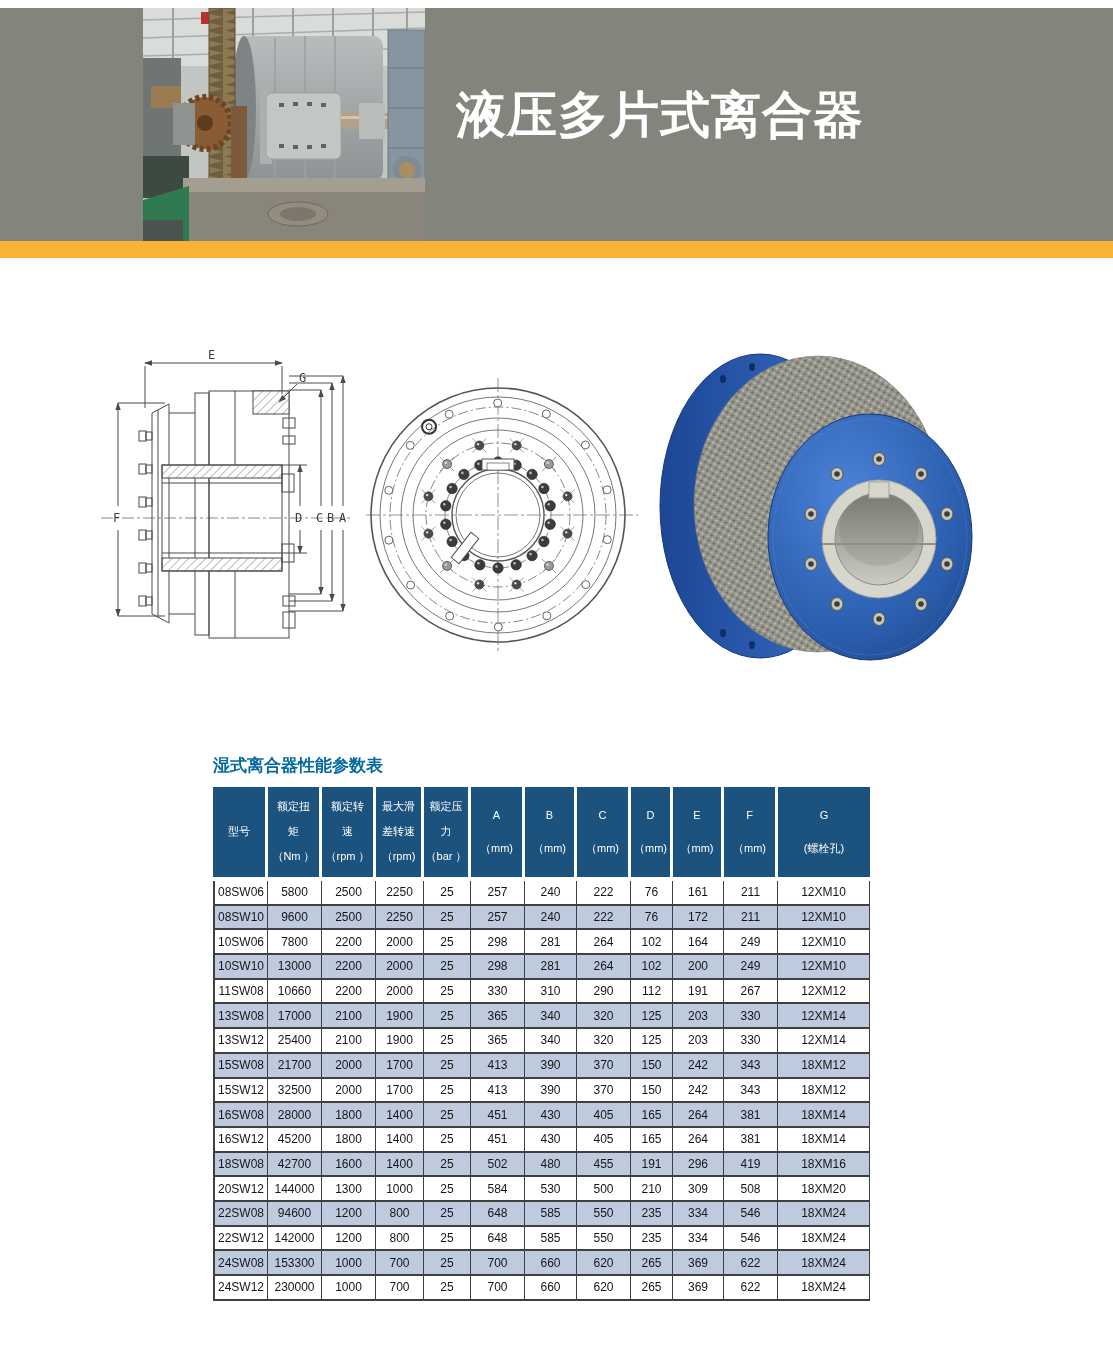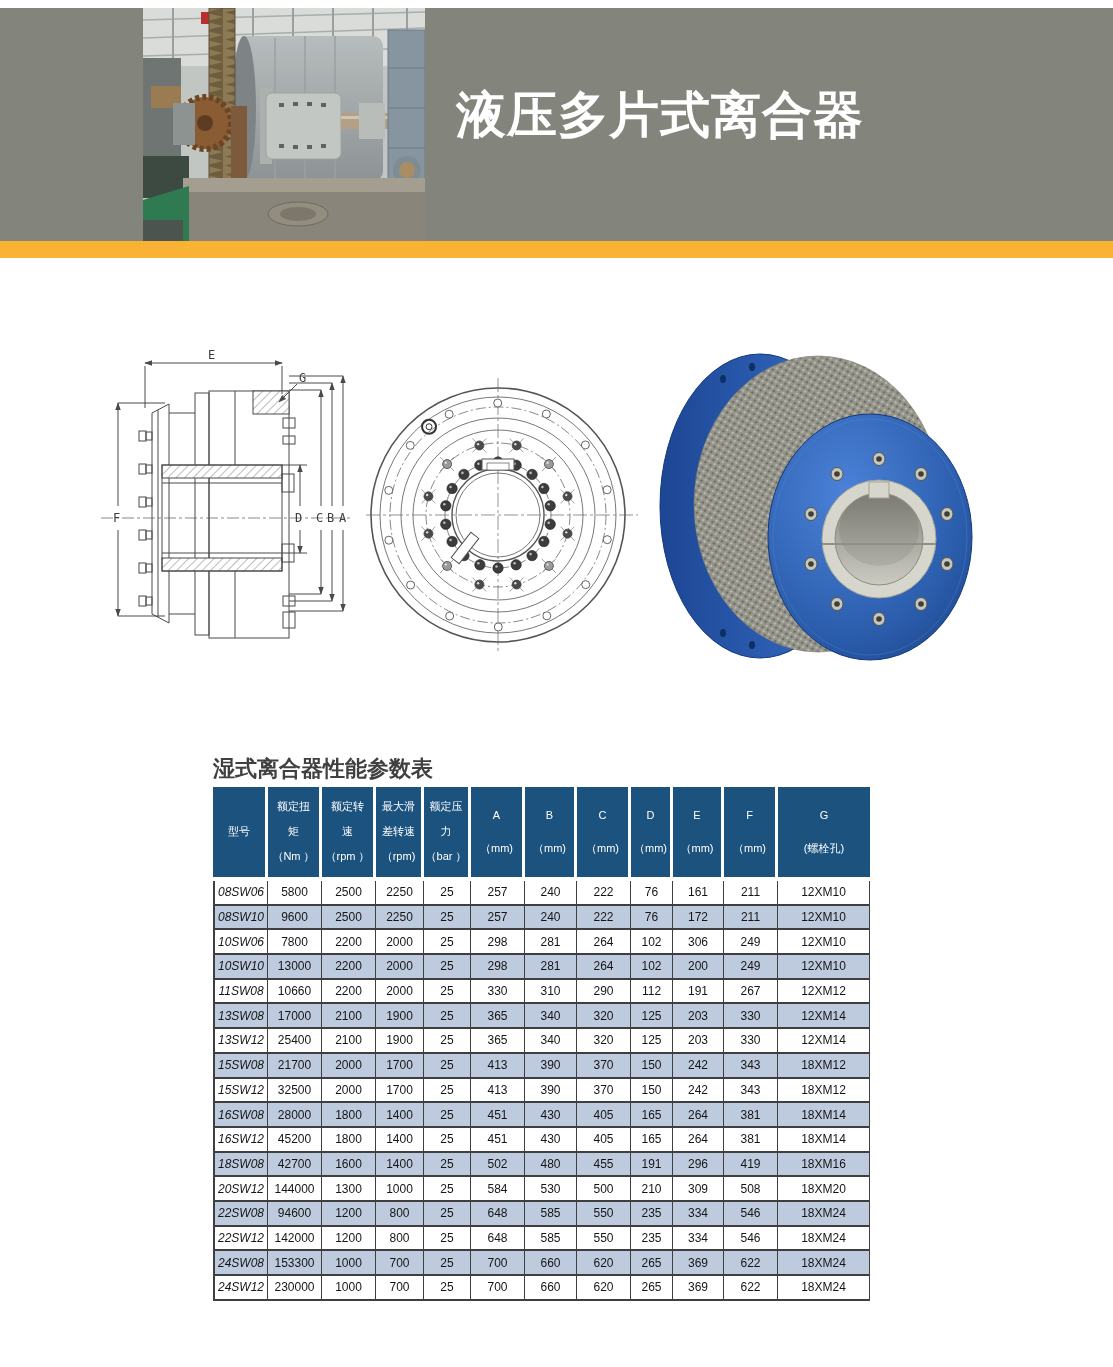--- a/index.html
+++ b/index.html
@@ -15,32 +15,32 @@
   .stripe { position:absolute; left:0; top:233px; width:1113px; height:17px; background:#F9B233; }
 
   
   .fig { position:absolute; }
   .fig-side  { left:95px;  top:338px; width:262px; height:300px; }
   .fig-front { left:366px; top:368px; width:272px; height:280px; }
   .fig-render{ left:650px; top:330px; width:332px; height:344px; }
   .dim-label { font-family:"DejaVu Sans Mono", monospace; font-size:12px; fill:#3d3d3d; }
 
   
-  .table-title { position:absolute; left:213px; top:746px; font-size:22px; font-weight:700; color:#404040; }
+  .table-title { position:absolute; left:213px; top:746px; font-size:17px; font-weight:700; color:#0369a1; }
   .spec-table-wrap { position:absolute; left:213px; top:779px; }
   table.spec { border-collapse:separate; border-spacing:0; table-layout:fixed; width:657px; }
   table.spec th { background:#1B527E; color:#ffffff; font-size:11px; font-weight:400;
                   border-right:3px solid #ffffff; border-bottom:4px solid #ffffff;
                   height:94px; padding:0; vertical-align:middle; }
   table.spec th:last-child { border-right:none; }
   .thwrap { display:flex; flex-direction:column; justify-content:space-evenly; height:88px; line-height:1.05; }
   table.spec td { font-size:12px; color:#151515; text-align:center; height:24.7px;
                   border-bottom:2px solid #3f3f3f; border-right:1px solid #3f3f3f;
                   padding:0; white-space:nowrap; }
-  table.spec td:first-child { border-left:2px solid #3f3f3f;font-style:italic; }
+  table.spec td:first-child { border-left:2px solid #3f3f3f; }
   table.spec tbody tr:nth-child(even) td { background:#BECBDF; }
   table.spec tbody tr:nth-child(odd) td { background:#ffffff; }
 
   svg .thin { stroke:#4a4a4a; stroke-width:1; fill:none; }
   svg .cl   { stroke:#6a6a6a; stroke-width:0.8; fill:none; stroke-dasharray:12 3 3 3; }
 </style>
 </head>
 <body>
 
 <div class="page">
@@ -544,21 +544,21 @@
           <tr>
             <td>10SW06</td>
             <td>7800</td>
             <td>2200</td>
             <td>2000</td>
             <td>25</td>
             <td>298</td>
             <td>281</td>
             <td>264</td>
             <td>102</td>
-            <td>306</td>
+            <td>164</td>
             <td>249</td>
             <td>12XM10</td>
           </tr>
           <tr>
             <td>10SW10</td>
             <td>13000</td>
             <td>2200</td>
             <td>2000</td>
             <td>25</td>
             <td>298</td>

